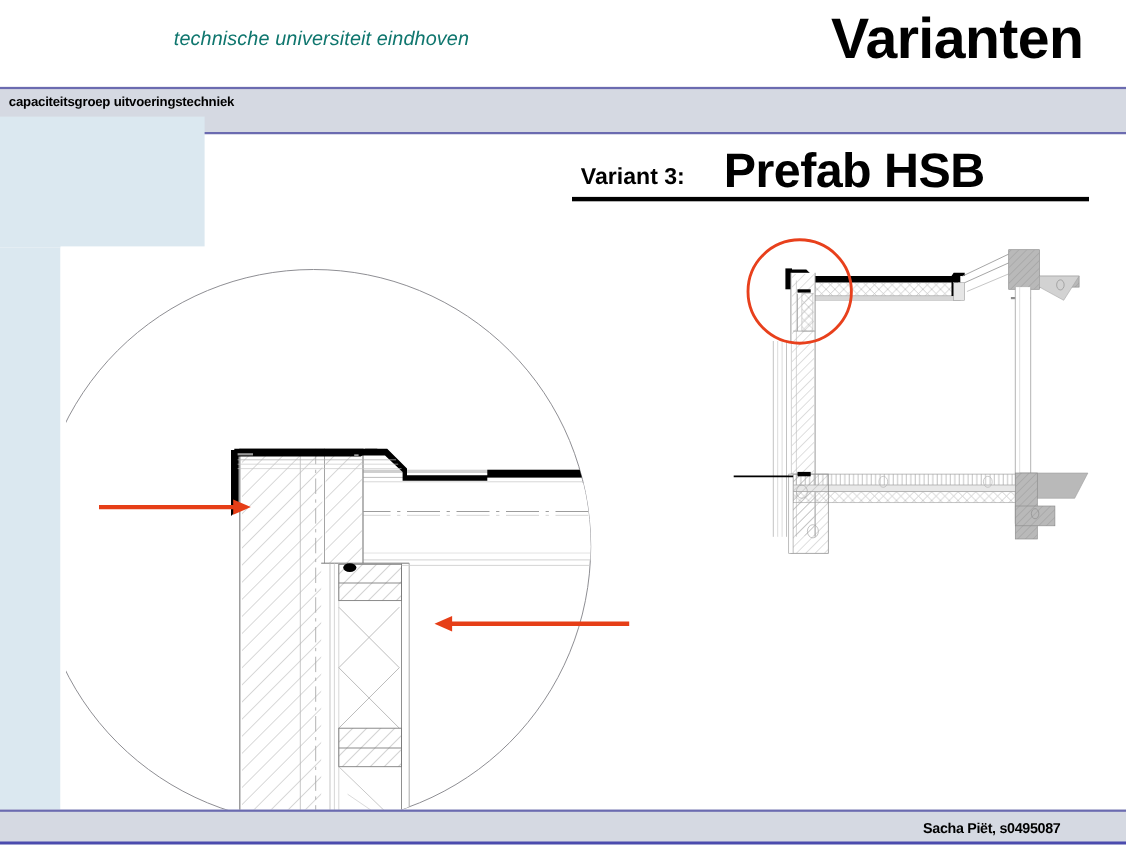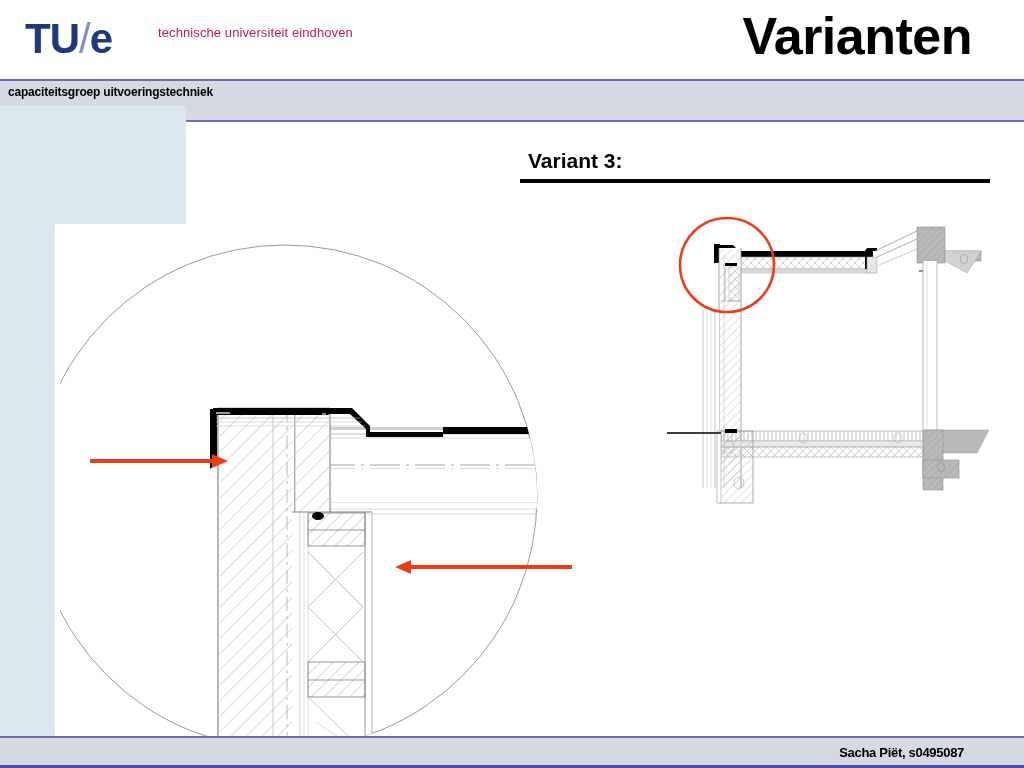--- a/index.html
+++ b/index.html
@@ -10,24 +10,24 @@
     overflow:hidden;
     position:relative;
   }
   .slide{position:absolute;left:0;top:0;width:1024px;height:768px;background:#fff;overflow:hidden;}
 
   
   .logo-wrap{position:absolute;left:25px;top:14px;width:350px;height:58px;}
   .logo-tue{position:absolute;left:0;top:4px;font-size:42px;font-weight:bold;color:#1f3a7a;
             letter-spacing:-1px;line-height:42px;font-family:"Liberation Sans",sans-serif;}
   .logo-tue .slash{color:#7e8fbf;font-weight:normal;}
-  .logo-sub{position:absolute;left:133px;top:11px;font-size:13px;color:#be185d;
-            letter-spacing:0.1px;white-space:nowrap;}
-
-  .slide-title{position:absolute;right:52px;top:6px;font-size:52px;font-weight:bold;color:#000;
+  .logo-sub{position:absolute;left:133px;top:11px;font-size:18px;color:#0f766e;
+            letter-spacing:0.1px;white-space:nowrap;font-style:italic;}
+
+  .slide-title{position:absolute;right:39px;top:6px;font-size:52px;font-weight:bold;color:#000;
                letter-spacing:-0.5px;line-height:60px;}
 
   .header-band{position:absolute;left:0;top:79px;width:1024px;height:43px;background:#d5d9e2;
                border-top:2px solid #6b6bb0;border-bottom:2px solid #6b6bb0;box-sizing:border-box;}
   .header-band-text{position:absolute;left:8px;top:4px;font-size:12px;font-weight:bold;color:#000;
                     letter-spacing:-0.2px;}
 
   
   .blue-block{position:absolute;left:0;top:106px;width:186px;height:119px;background:#dbe8f0;}
   .blue-strip{position:absolute;left:0;top:225px;width:55px;height:511px;background:#dbe8f0;}
@@ -53,35 +53,35 @@
                border-top:2px solid #6b6bb0;border-bottom:3px solid #4b4bae;box-sizing:border-box;padding-left:20px;}
   .footer-text{position:absolute;right:60px;top:7px;font-size:13px;font-weight:bold;color:#000;
                letter-spacing:-0.3px;}
 </style>
 </head>
 <body>
 
 <div class="slide">
 
   <div class="logo-wrap">
-    <div class="logo-tue"><span>TU</span><span class="slash">/</span><span>e</span></div>
     <div class="logo-sub">technische universiteit eindhoven</div>
   </div>
 
   <div class="slide-title">Varianten</div>
 
   <div class="header-band">
     <div class="header-band-text">capaciteitsgroep uitvoeringstechniek</div>
   </div>
 
   <div class="blue-block"></div>
   <div class="blue-strip"></div>
 
   <div class="variant-line">
     <span class="variant-small">Variant 3:</span>
+    <span class="variant-big">Prefab HSB</span>
   </div>
 
   <div class="white-panel"></div>
 
   <div class="draw" style="left:60px;top:222px;">
     <svg width="530" height="525" viewBox="0 0 530 525" xmlns="http://www.w3.org/2000/svg">
       <defs>
         <pattern id="hatch45" width="11" height="11" patternUnits="userSpaceOnUse" patternTransform="rotate(45)">
           <line x1="0" y1="0" x2="0" y2="11" stroke="#9a9a9a" stroke-width="0.7"></line>
         </pattern>

